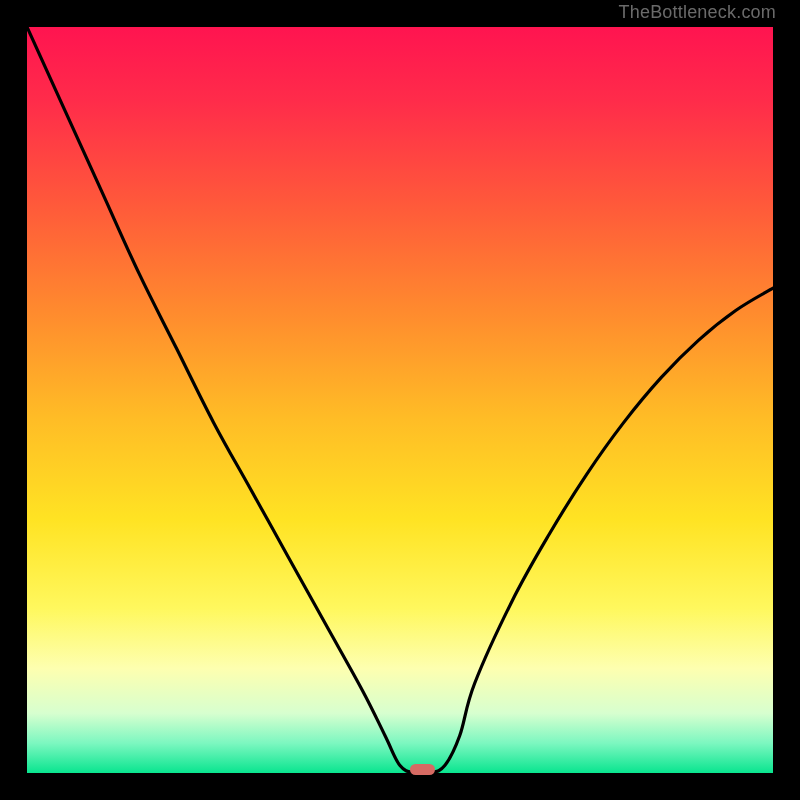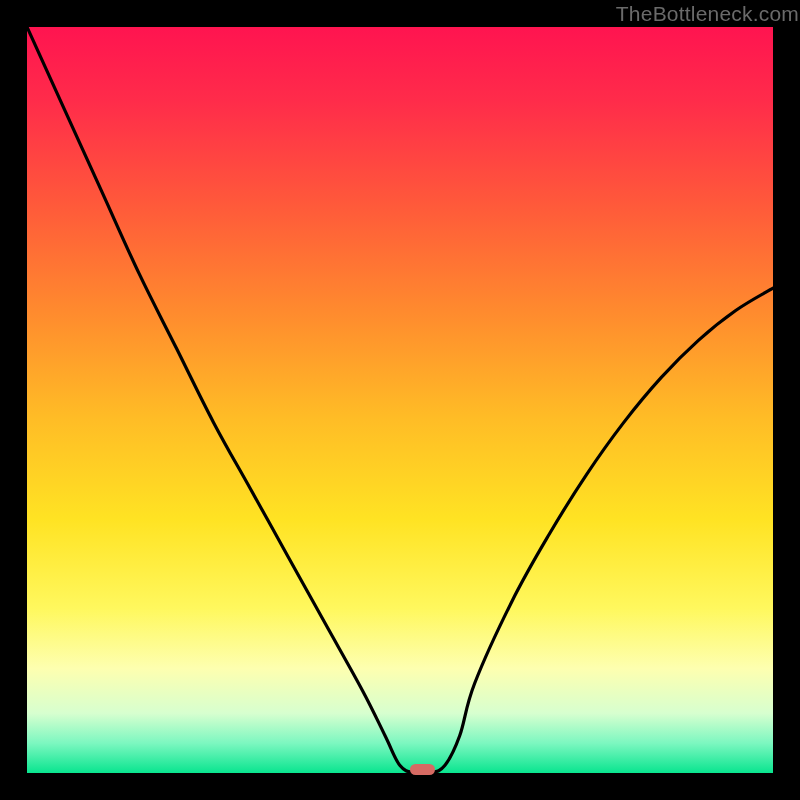--- a/index.html
+++ b/index.html
@@ -13,23 +13,23 @@
   }
   .frame {
     position: relative;
     width: 800px;
     height: 800px;
     background: #000;
   }
   .watermark {
     position: absolute;
     top: 2px;
-    right: 1px;
+    right: 24px;
     color: #6a6a6a;
-    font-size: 21px;
+    font-size: 18px;
     font-weight: 500;
     letter-spacing: 0.2px;
   }
   .plot-area {
     position: absolute;
     left: 27px;
     top: 27px;
     width: 746px;
     height: 746px;
   }

